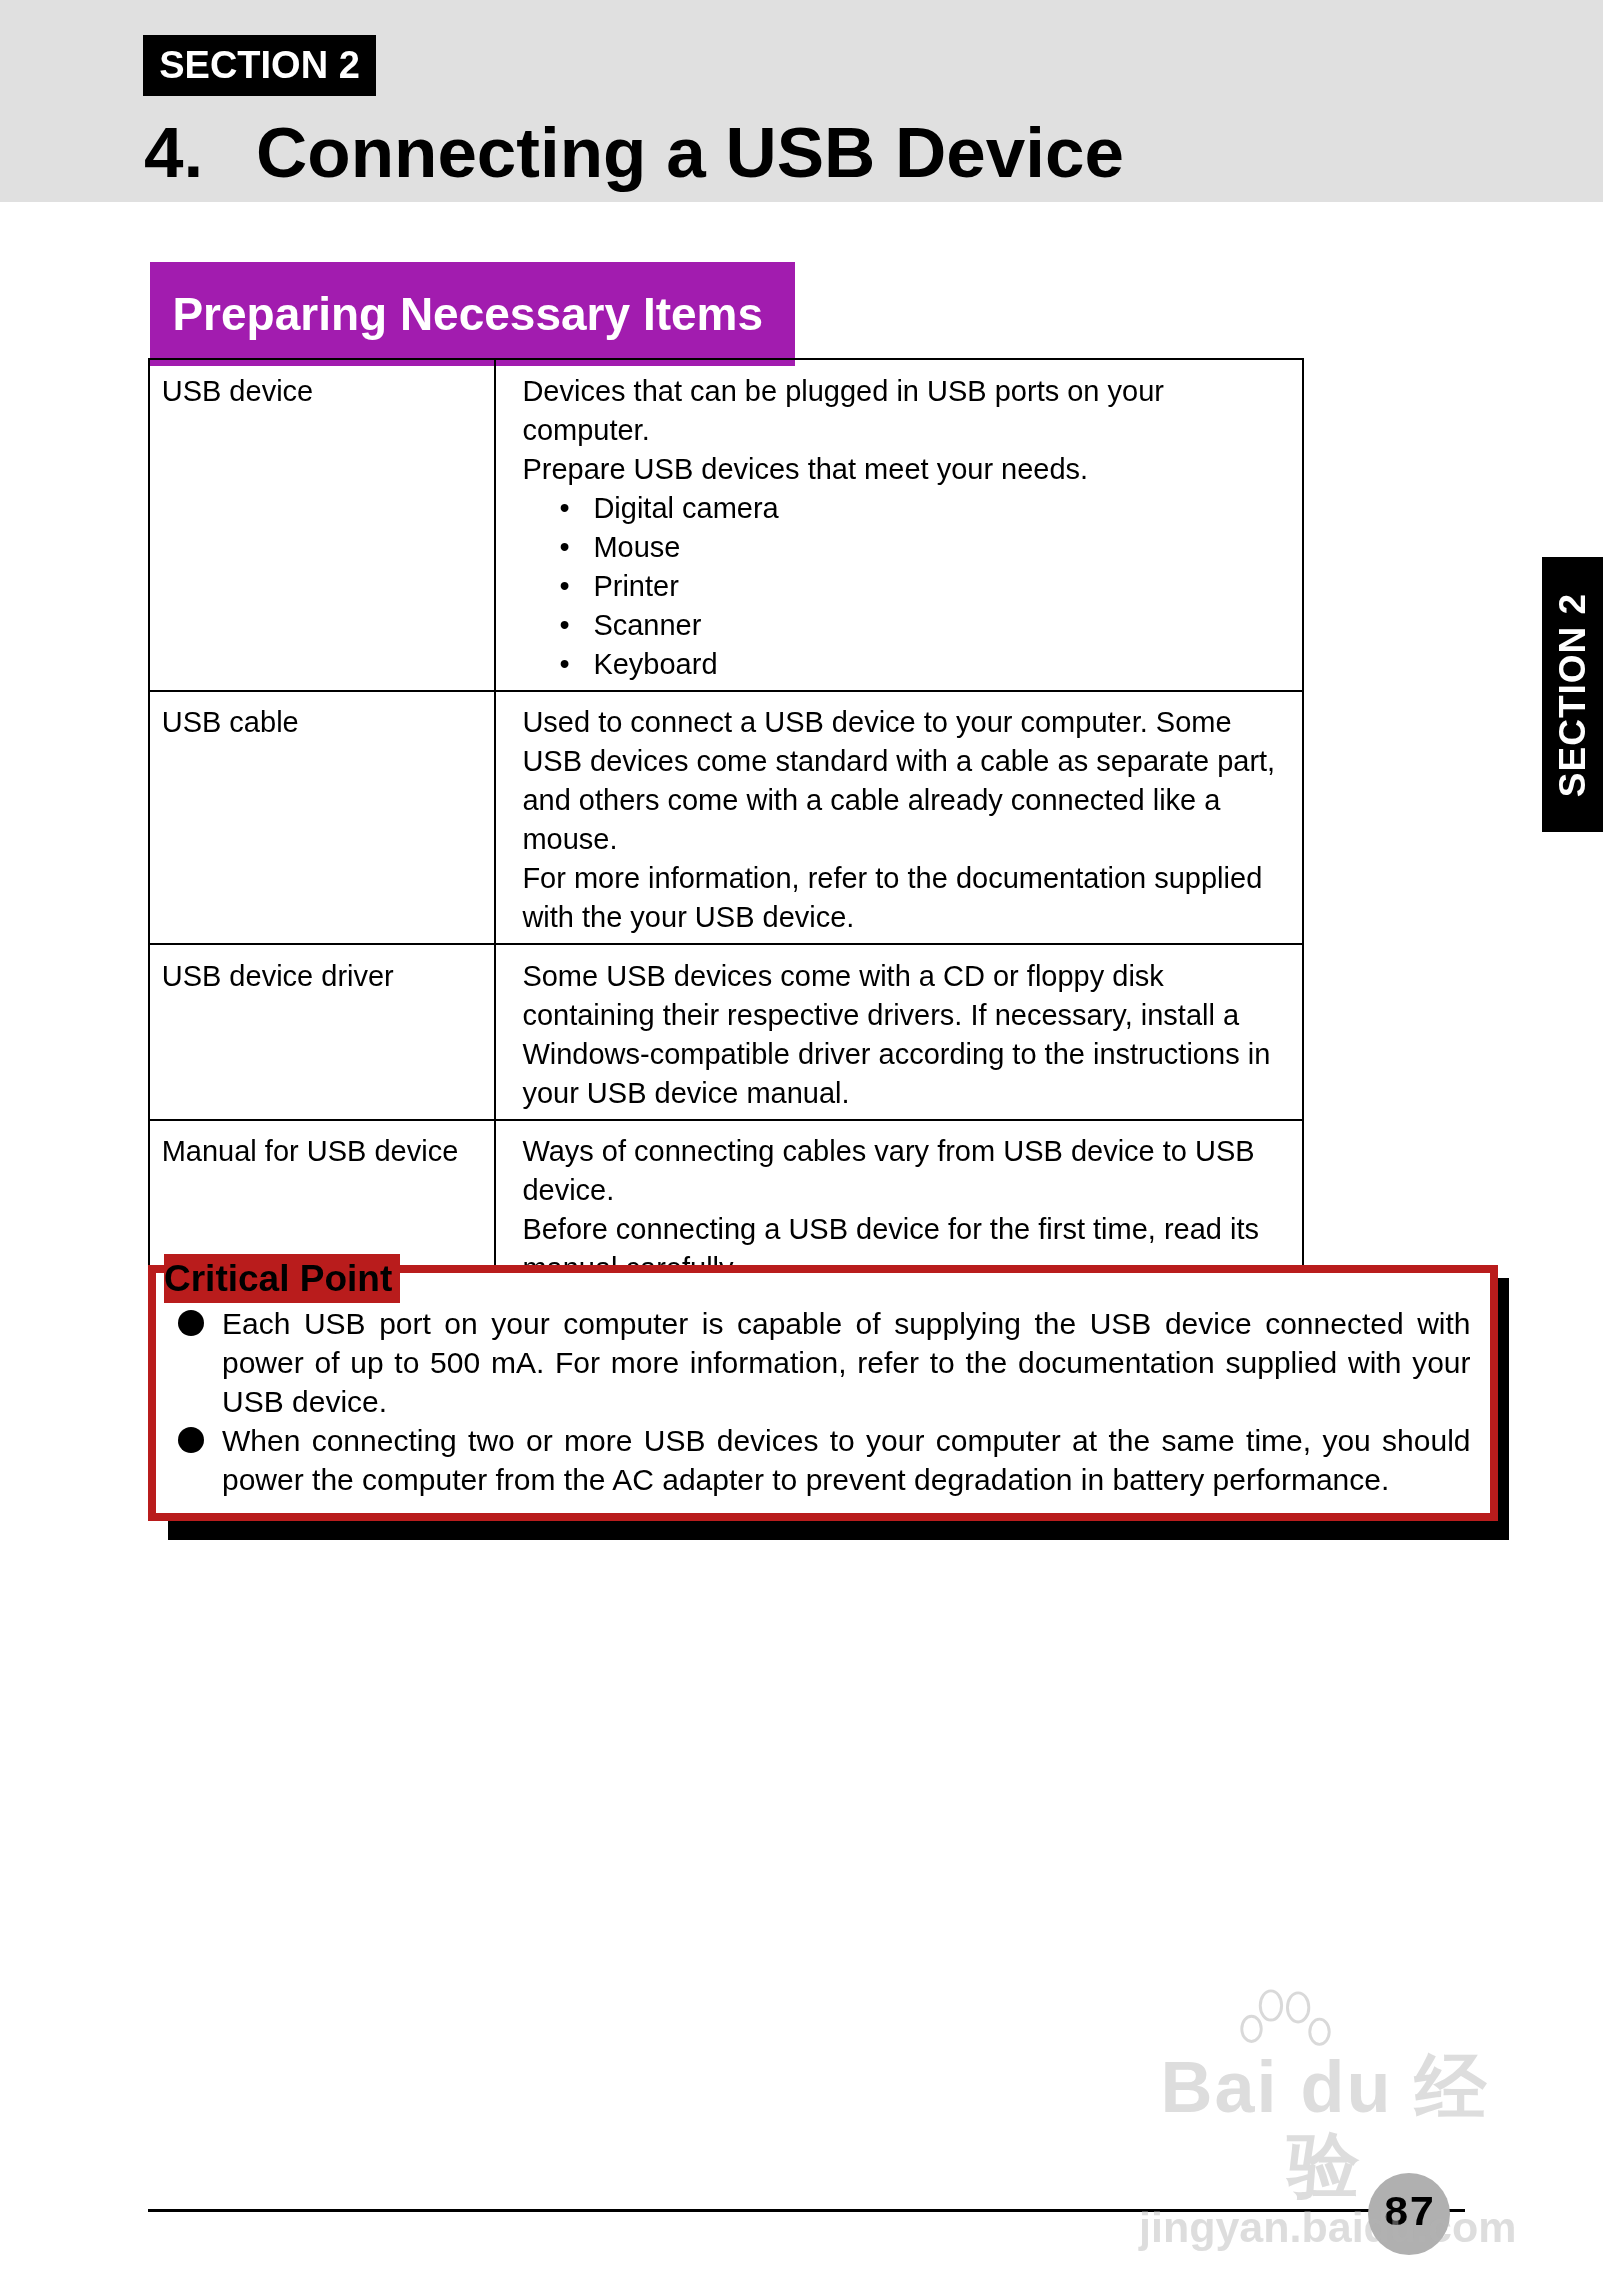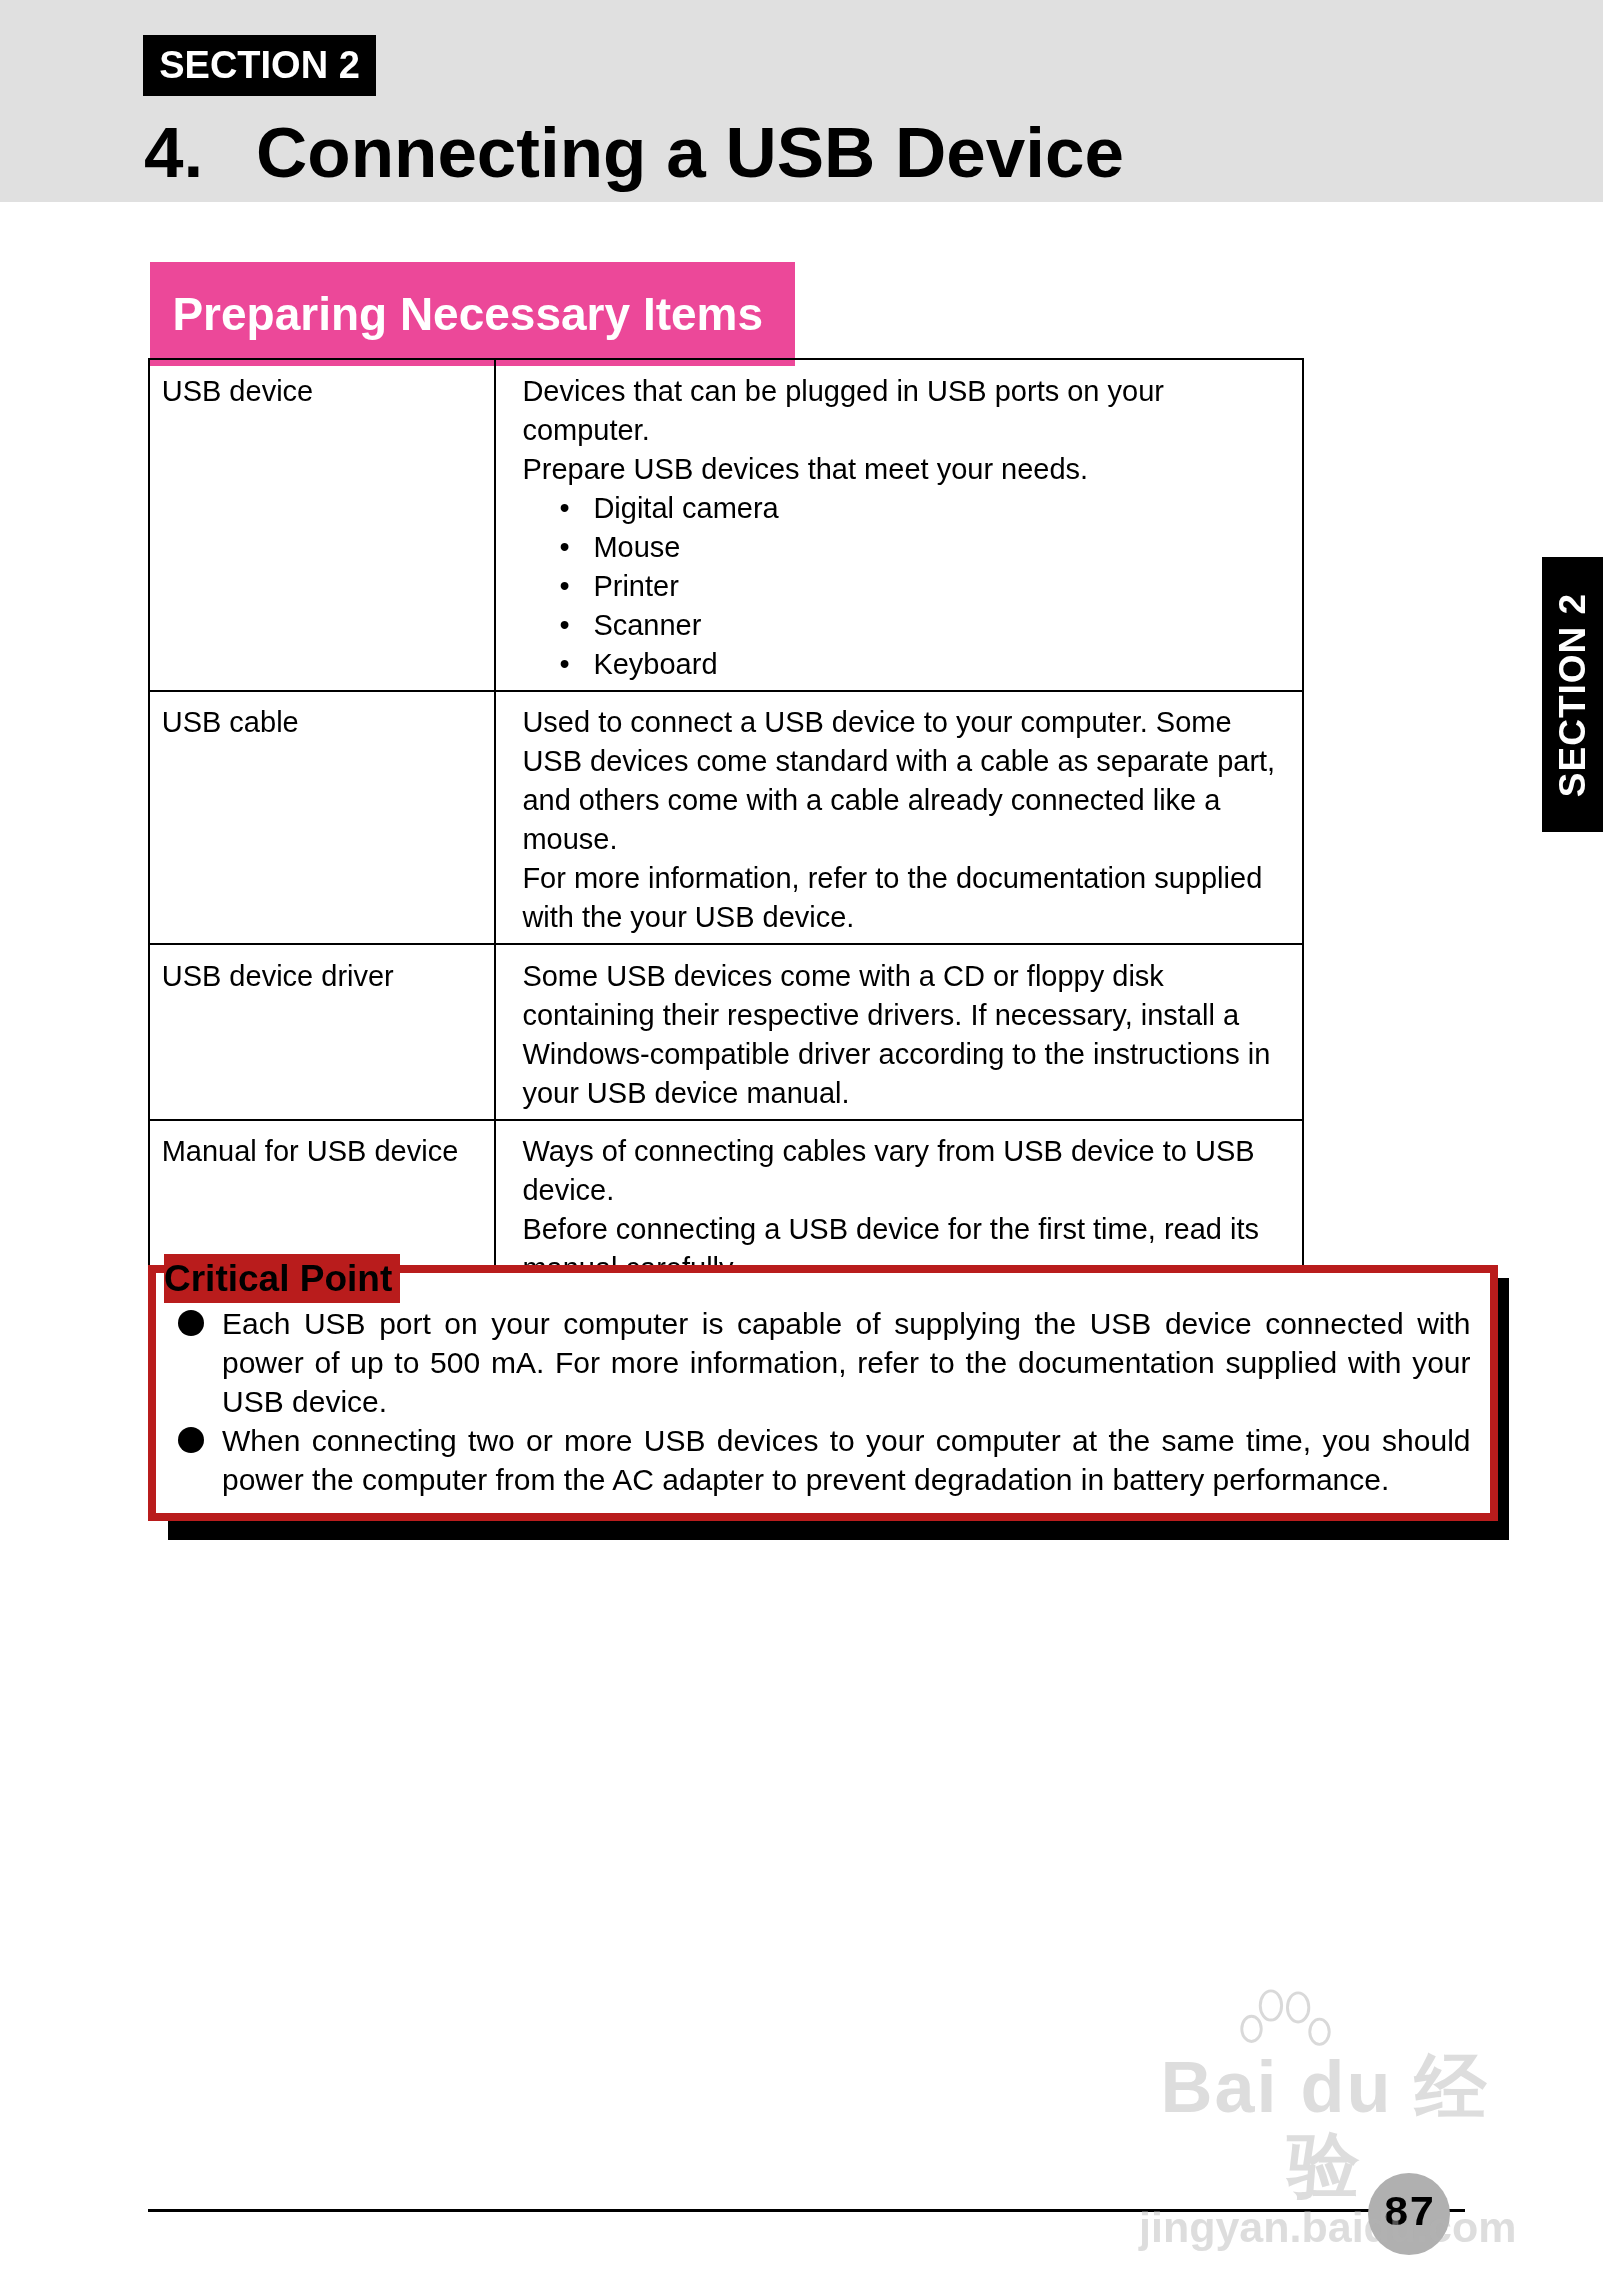--- a/index.html
+++ b/index.html
@@ -17,21 +17,21 @@
     background: #000; color: #fff; font-weight: bold; font-size: 38px;
     line-height: 61px; text-align: center; letter-spacing: 0px;
   }
   .page-title {
     position: absolute; left: 144px; top: 109px; margin: 0;
     font-size: 71px; font-weight: bold; line-height: 88px; white-space: nowrap;
   }
   .page-title .num { display: inline-block; width: 112px; }
   .subheading {
     position: absolute; left: 150px; top: 262px; width: 645px; height: 104px;
-    background: #ec4899; color: #fff; font-weight: bold; font-size: 46px;
+    background: #a21caf; color: #fff; font-weight: bold; font-size: 46px;
     line-height: 104px; box-sizing: border-box; padding-left: 22.4px; margin: 0;
   }
   .items-table {
     position: absolute; left: 148px; top: 358px; width: 1156px;
     border-collapse: collapse; table-layout: fixed;
   }
   .items-table td {
     border: 2px solid #000; vertical-align: top; font-size: 29px; line-height: 39px;
     padding: 11.7px 11.7px 5.9px 11.7px;
   }

